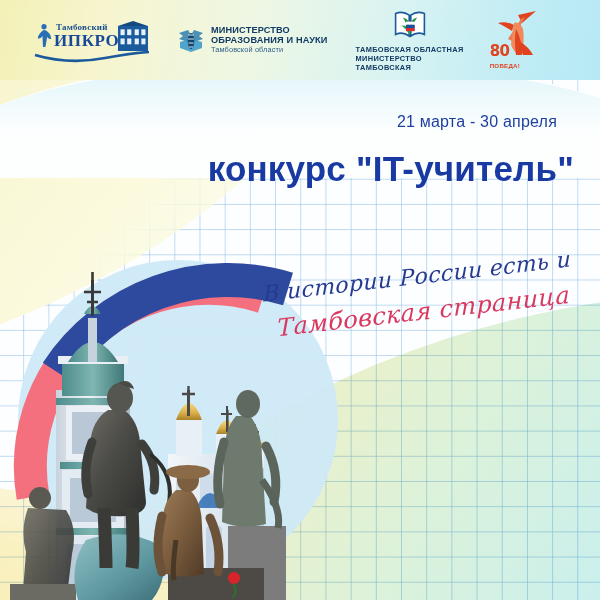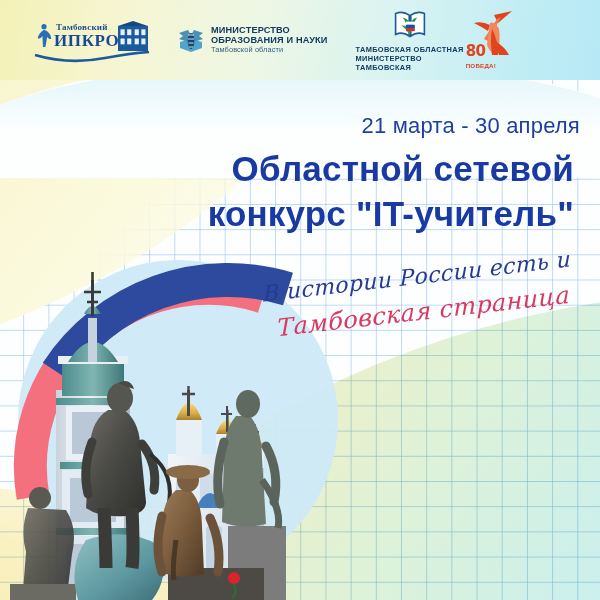--- a/index.html
+++ b/index.html
@@ -71,21 +71,21 @@
 
   .logos{
     position:absolute;left:0;top:0;width:600px;height:80px;
     display:flex;align-items:center;
     z-index:8;
   }
   .logo{display:flex;align-items:center;gap:5px;}
   .logo-min{margin-left:26px;}
   .logo-ipk{margin-left:34px;}
   .logo-prof{margin-left:28px;flex-direction:column;}
-  .logo-pob{text-decoration:underline;}
+  .logo-pob{margin-left:24px;text-decoration:underline;}
 
   .min-mark{width:30px;height:30px;flex:0 0 30px;}
   .min-text{line-height:1.02;}
   .min-l1,.min-l2{
     font-size:9.2px;font-weight:700;color:#123a63;letter-spacing:.15px;
     white-space:nowrap;
   }
   .min-l3{
     font-size:7.4px;color:#2e5f86;letter-spacing:.1px;margin-top:1px;white-space:nowrap;
   }
@@ -124,22 +124,22 @@
   }
 
   
   .arc-layer{position:absolute;left:0;top:0;width:600px;height:600px;z-index:3;}
 
   
   .collage{position:absolute;left:0;bottom:0;width:330px;height:360px;z-index:4;}
 
   
   .dates{
-    position:absolute;right:20px;top:113px;z-index:9;
-    font-size:22px;font-weight:400;color:#1f3fa0;letter-spacing:.2px;
+    position:absolute;right:43px;top:113px;z-index:9;
+    font-size:16px;font-weight:400;color:#1f3fa0;letter-spacing:.2px;
     white-space:nowrap;
   }
   .title{
     position:absolute;right:26px;top:147px;z-index:9;
     text-align:right;
   }
   .title-l1,.title-l2{
     font-size:35px;font-weight:800;color:#1a3aa3;
     letter-spacing:.2px;line-height:1.28;white-space:nowrap;
   }
@@ -399,21 +399,20 @@
         </svg>
         <div class="pob-80">80</div>
         <div class="pob-lbl">ПОБЕДА!</div>
       </div>
     </div>
   </div>
 
   <div class="dates">21 марта - 30 апреля</div>
 
   <div class="title">
-    <div class="title-l1">Областной сетевой</div>
     <div class="title-l2">конкурс "IT-учитель"</div>
   </div>
 
   <div class="script">
     <div class="script-l1">В истории России есть и</div>
     <div class="script-l2">Тамбовская страница</div>
   </div>
 
 </div>
 

